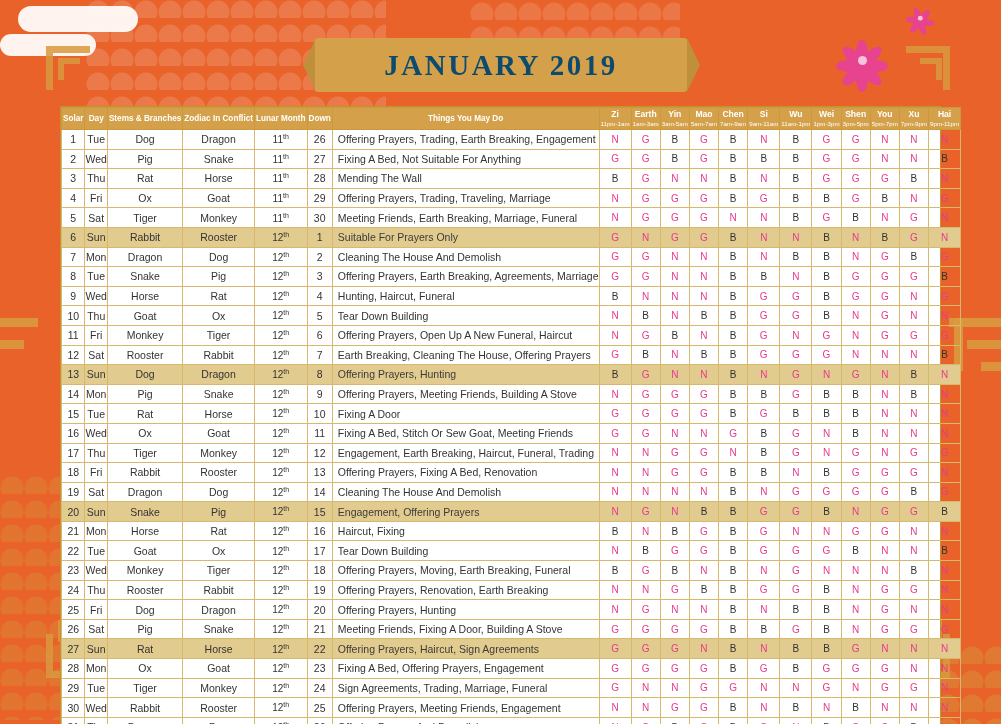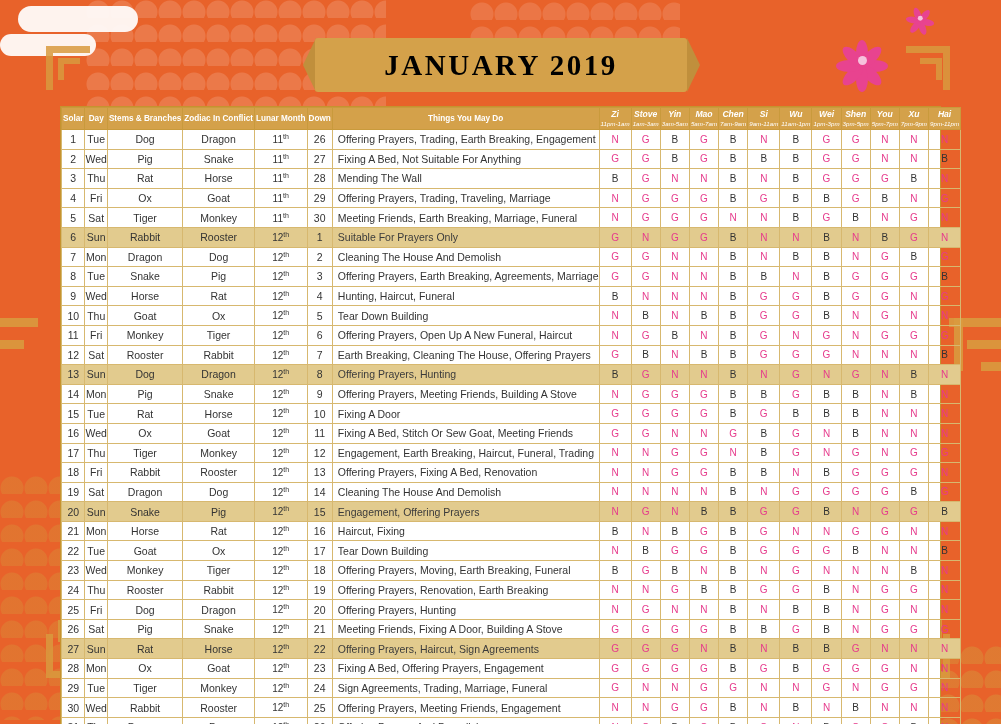--- a/index.html
+++ b/index.html
@@ -96,21 +96,21 @@
   
   .title-banner {
     position: absolute; left: 315px; top: 38px; width: 372px; height: 54px;
     background: #d4a14a;
     display: flex; align-items: center; justify-content: center;
     border-radius: 3px;
   }
   .title-banner .title {
     font-family: "Liberation Serif", serif;
     font-weight: bold; font-size: 29px; letter-spacing: 2.5px;
-    color: #000000;
+    color: #0c4a6e;
   }
   .banner-tail {
     position:absolute; width: 0; height: 0; top: 38px;
     border-top: 27px solid transparent; border-bottom: 27px solid transparent;
   }
   .banner-tail.l { left: 303px; border-right: 13px solid #c08f3c; }
   .banner-tail.r { left: 687px; border-left: 13px solid #c08f3c; }
 
   
   .table-wrap {
@@ -131,21 +131,21 @@
   }
   thead th {
     background: #d4a14a;
     color: #ffffff;
     font-size: 8.2px;
     font-weight: bold;
     line-height: 1.15;
     padding: 2px 1px;
     border-color: #c99a3c;
   }
-  thead th.hour { font-size: 7.6px; font-style: italic; }
+  thead th.hour { font-size: 7.6px; }
   thead th.hour .hh { display:block; font-size: 8.6px; }
   thead th.hour .rng { display:block; font-size: 6.2px; font-weight: normal; }
 
   col.c-solar { width: 30px; }
   col.c-day { width: 34px; }
   col.c-stem { width: 52px; }
   col.c-zod { width: 52px; }
   col.c-lm { width: 48px; }
   col.c-date { width: 30px; }
   col.c-things { width: 290px; }
@@ -273,21 +273,21 @@
           <th>Stems &amp; Branches</th>
           <th>Zodiac In Conflict</th>
           <th>Lunar Month</th>
           <th>Down</th>
           <th>Things You May Do</th>
           <th class="hour">
             <span class="hh">Zi</span>
             <span class="rng">11pm-1am</span>
           </th>
           <th class="hour">
-            <span class="hh">Stove</span>
+            <span class="hh">Earth</span>
             <span class="rng">1am-3am</span>
           </th>
           <th class="hour">
             <span class="hh">Yin</span>
             <span class="rng">3am-5am</span>
           </th>
           <th class="hour">
             <span class="hh">Mao</span>
             <span class="rng">5am-7am</span>
           </th>

